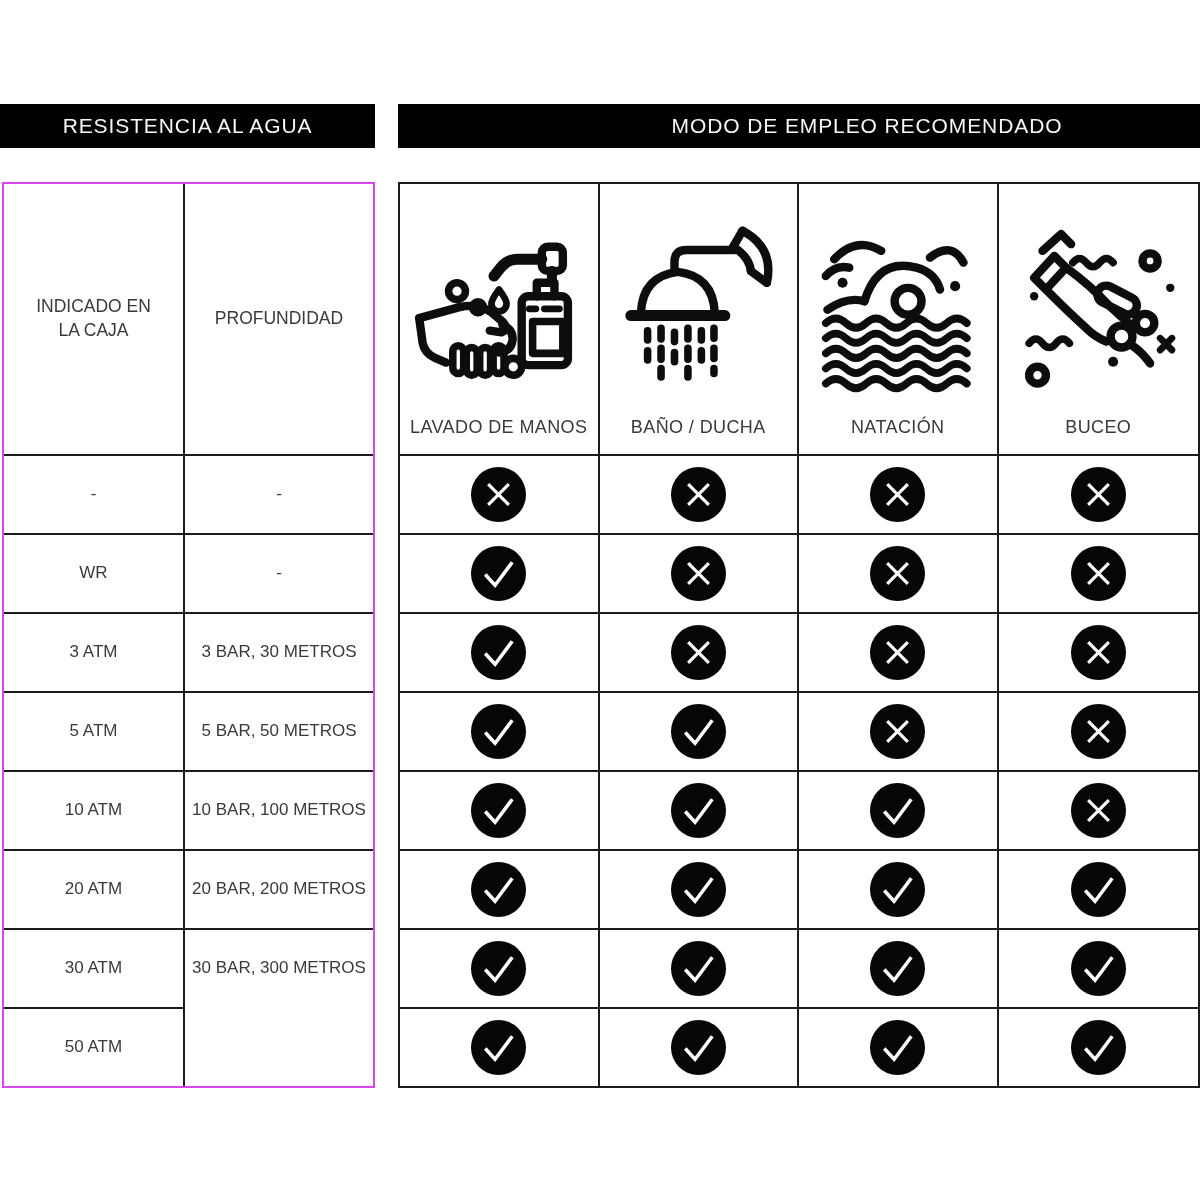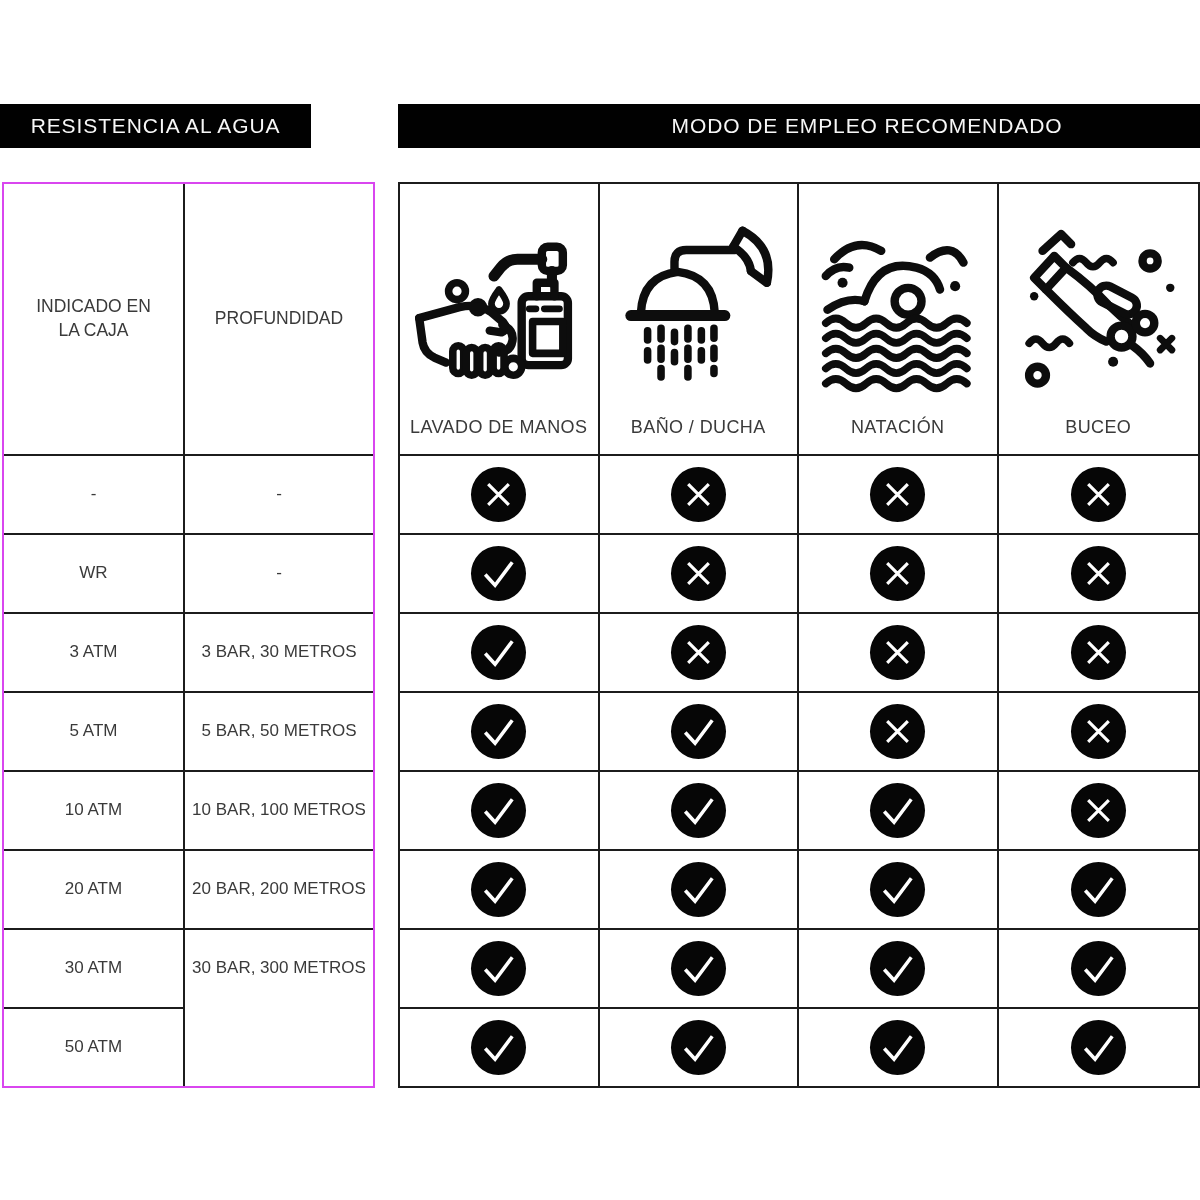--- a/index.html
+++ b/index.html
@@ -1,21 +1,21 @@
 <!DOCTYPE html>
 <html><head>
 <meta charset="utf-8">
 <style>
   html,body{margin:0;padding:0;background:#ffffff;}
   .canvas{position:relative;width:1200px;height:1200px;background:#ffffff;overflow:hidden;
           font-family:"Liberation Sans", sans-serif;}
   .titlebar{position:absolute;top:104px;height:44px;background:#010101;color:#f7f7f7;
             display:flex;align-items:center;justify-content:center;
             font-size:21px;letter-spacing:0.9px;font-weight:400;}
-  .titlebar-left{left:0;width:311px;}
+  .titlebar-left{left:0;width:375px;}
   .titlebar-right{left:398px;width:938px;}
 
   .ltable{position:absolute;left:2px;top:182px;width:373px;height:906px;box-sizing:border-box;
           border:2px solid #d946ef;display:grid;
           grid-template-columns:181px 1fr;grid-template-rows:1fr repeat(8,79px);}
   .rtable{position:absolute;left:398px;top:182px;width:802px;height:906px;box-sizing:border-box;
           border:2px solid #1c1c1c;display:grid;
           grid-template-columns:repeat(4,1fr);grid-template-rows:1fr repeat(8,79px);}
 
   .cell{box-sizing:border-box;border-top:2px solid #1c1c1c;display:flex;

